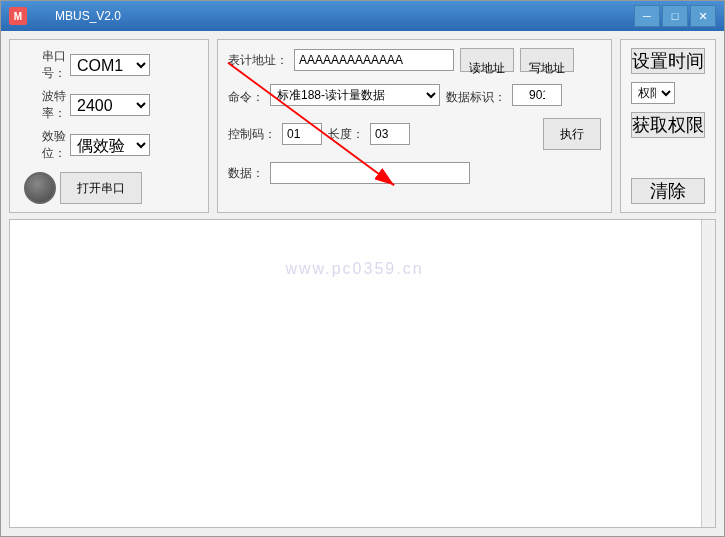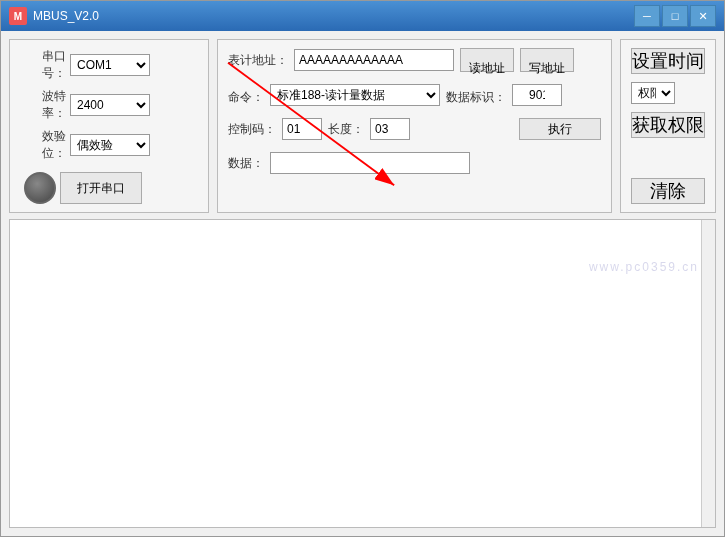--- a/index.html
+++ b/index.html
@@ -38,20 +38,21 @@
       display: flex;
       align-items: center;
       justify-content: center;
       font-size: 10px;
       color: white;
       font-weight: bold;
     }
     .title-bar-text {
       flex: 1;
       font-size: 12px;
+      margin-left: 22px;
     }
     .title-bar-buttons {
       display: flex;
       gap: 2px;
     }
     .title-btn {
       width: 26px;
       height: 22px;
       background: #5a9fd4;
       border: 1px solid #4080b0;
@@ -87,21 +88,21 @@
     .form-label {
       width: 46px;
       text-align: right;
       color: #333;
       font-size: 12px;
     }
     .form-select {
       height: 22px;
       border: 1px solid #999;
       background: white;
-      font-size: 12px;
+      font-size: 16px;
       padding: 0 2px;
       min-width: 80px;
     }
     .indicator {
       width: 32px;
       height: 32px;
       border-radius: 50%;
       background: radial-gradient(circle at 40% 35%, #888, #444);
       border: 2px solid #666;
       margin-top: 4px;
@@ -176,22 +177,22 @@
     }
     .data-input {
       height: 22px;
       border: 1px solid #999;
       background: white;
       font-size: 12px;
       padding: 0 4px;
       width: 200px;
     }
     .exec-btn {
-      height: 22px;
-      padding: 0 28px;
+      height: 32px;
+      padding: 0 16px;
       background: #e8e8e8;
       border: 1px solid #aaa;
       font-size: 12px;
       cursor: pointer;
     }
     .action-btn {
       height: 22px;
       padding: 11px 8px;
       background: #e8e8e8;
       border: 1px solid #aaa;
@@ -247,23 +248,23 @@
       height: 100%;
       background: #f0f0f0;
       border-left: 1px solid #ccc;
     }
     
     .watermark {
       position: absolute;
       top: 40px;
       left: 0;
       right: 16px;
-      text-align: right;
+      text-align: center;
       color: rgba(100,100,180,0.25);
-      font-size: 12px;
+      font-size: 16px;
       pointer-events: none;
       z-index: 10;
       letter-spacing: 2px;
     }
     
     .arrow-overlay {
       position: absolute;
       top: 0;
       left: 0;
       width: 100%;

